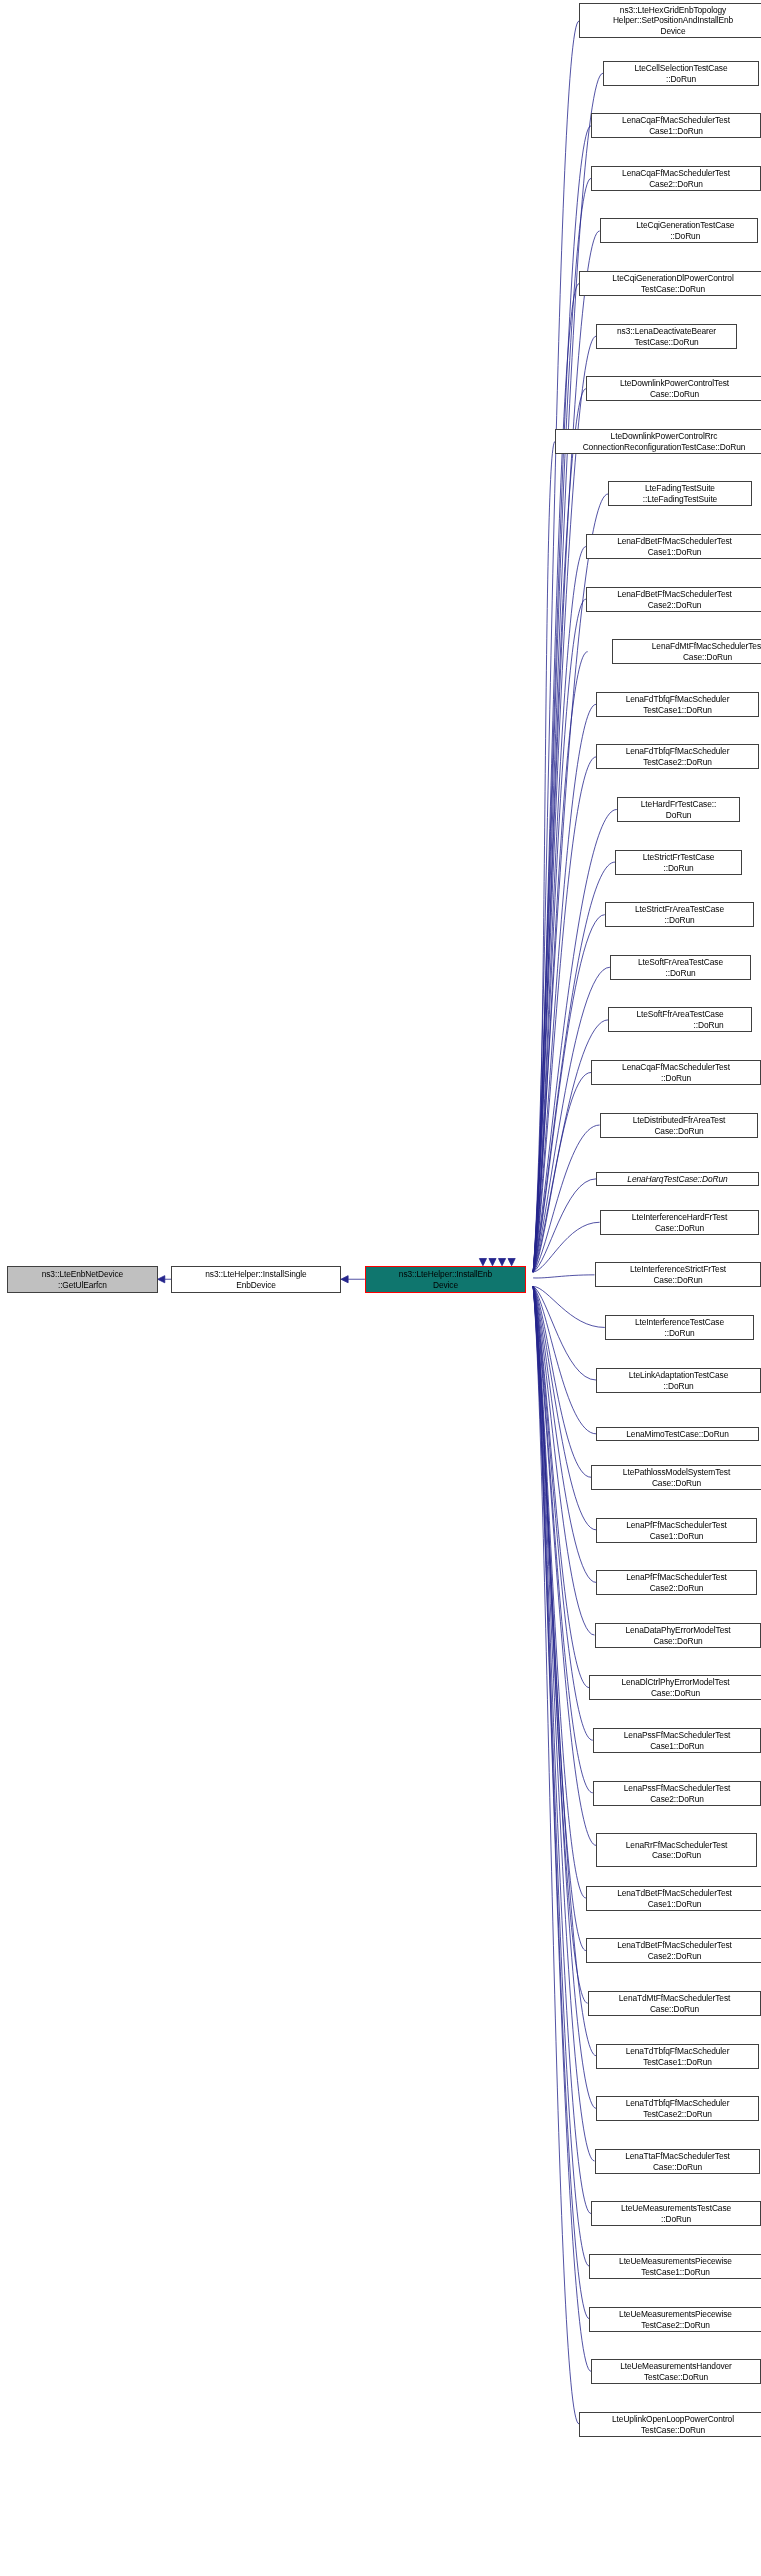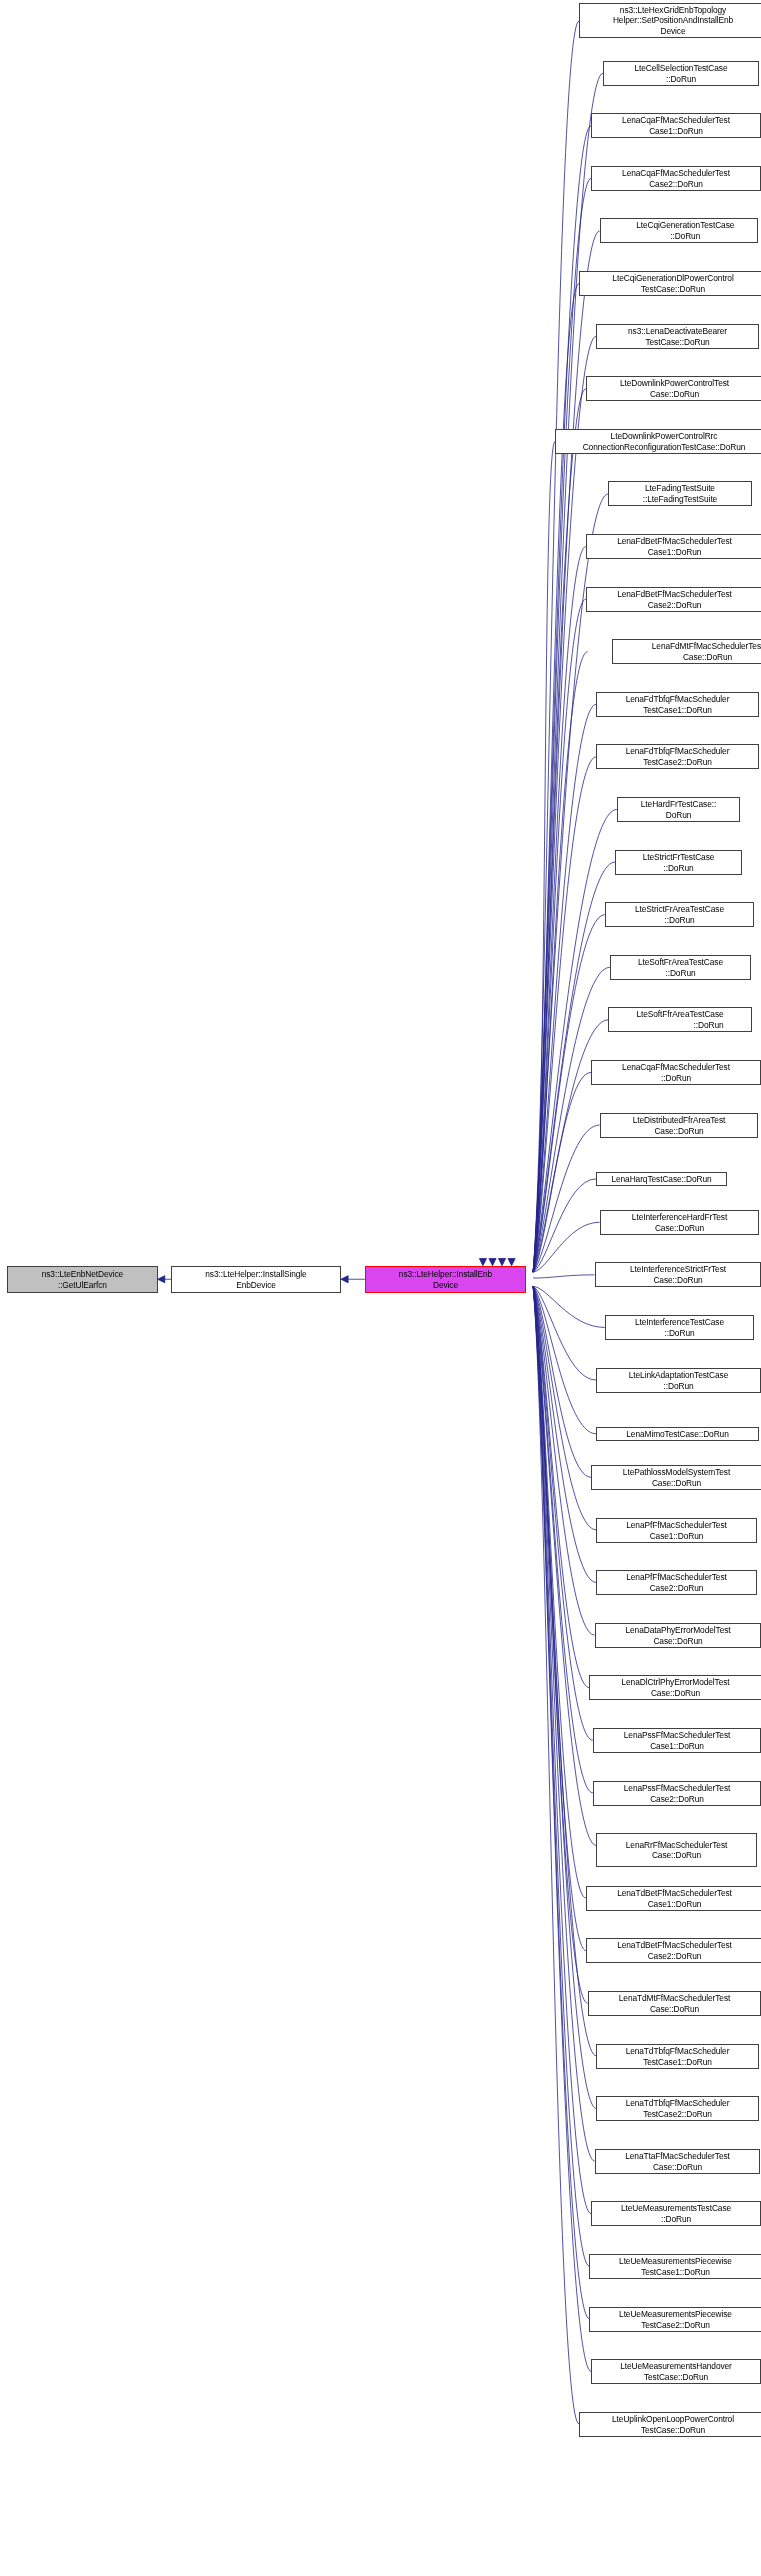--- a/index.html
+++ b/index.html
@@ -41,21 +41,21 @@
     white-space: pre-line;
     padding: 0.8px 1.6px;
     overflow: hidden;
   }
   .node.gray {
     background: #c0c0c0;
     border-color: #404040;
   }
   .node.current {
     border: 0.8px solid #ff0000;
-    background: #d946ef;
+    background: #0f766e;
   }
 </style>
 </head>
 <body>
 
 <div id="canvas">
   <svg id="edges" viewBox="0 0 955 3232">
       <path d="M215,1605 L206.79999999999998,1605" fill="none" stroke="#25258c" stroke-width="1"></path>
       <path d="M197.79999999999998,1605 l9,-4.5 l0,9 z" fill="#25258c" stroke="#25258c"></path>
       <path d="M457.95,1605 L436.84999999999997,1605" fill="none" stroke="#25258c" stroke-width="1"></path>
@@ -130,21 +130,21 @@
       <div class="node" style="left: 603px; top: 61px; width: 156px; height: 25px;"><span>LteCellSelectionTestCase
 ::DoRun</span></div>
       <div class="node" style="left: 591px; top: 113px; width: 170px; height: 25px;"><span>LenaCqaFfMacSchedulerTest
 Case1::DoRun</span></div>
       <div class="node" style="left: 591px; top: 166px; width: 170px; height: 25px;"><span>LenaCqaFfMacSchedulerTest
 Case2::DoRun</span></div>
       <div class="node" style="left: 600px; top: 218px; width: 158px; height: 25px; padding-left: 14px;"><span>LteCqiGenerationTestCase
 ::DoRun</span></div>
       <div class="node" style="left: 579px; top: 271px; width: 188px; height: 25px;"><span>LteCqiGenerationDlPowerControl
 TestCase::DoRun</span></div>
-      <div class="node" style="left: 596px; top: 324px; width: 163px; height: 25px;"><span>ns3::LenaDeactivateBearer
+      <div class="node" style="left: 596px; top: 324px; width: 141px; height: 25px;"><span>ns3::LenaDeactivateBearer
 TestCase::DoRun</span></div>
       <div class="node" style="left: 586px; top: 376px; width: 177px; height: 25px;"><span>LteDownlinkPowerControlTest
 Case::DoRun</span></div>
       <div class="node" style="left: 555px; top: 429px; width: 218px; height: 25px;"><span>LteDownlinkPowerControlRrc
 ConnectionReconfigurationTestCase::DoRun</span></div>
       <div class="node" style="left: 608px; top: 481px; width: 144px; height: 25px;"><span>LteFadingTestSuite
 ::LteFadingTestSuite</span></div>
       <div class="node" style="left: 586px; top: 534px; width: 177px; height: 25px;"><span>LenaFdBetFfMacSchedulerTest
 Case1::DoRun</span></div>
       <div class="node" style="left: 586px; top: 587px; width: 177px; height: 25px;"><span>LenaFdBetFfMacSchedulerTest
@@ -162,21 +162,21 @@
       <div class="node" style="left: 605px; top: 902px; width: 149px; height: 25px;"><span>LteStrictFrAreaTestCase
 ::DoRun</span></div>
       <div class="node" style="left: 610px; top: 955px; width: 141px; height: 25px;"><span>LteSoftFrAreaTestCase
 ::DoRun</span></div>
       <div class="node" style="left: 608px; top: 1007px; width: 144px; height: 25px; text-align: right;"><span>LteSoftFfrAreaTestCase
 ::DoRun</span></div>
       <div class="node" style="left: 591px; top: 1060px; width: 170px; height: 25px;"><span>LenaCqaFfMacSchedulerTest
 ::DoRun</span></div>
       <div class="node" style="left: 600px; top: 1113px; width: 158px; height: 25px;"><span>LteDistributedFfrAreaTest
 Case::DoRun</span></div>
-      <div class="node" style="left: 596px; top: 1172px; width: 131px; height: 14.3px;"><span>LenaHarqTestCase::DoRun</span></div>
+      <div class="node" style="left: 596px; top: 1172px; width: 163px; height: 14.3px; font-style: italic;"><span>LenaHarqTestCase::DoRun</span></div>
       <div class="node" style="left: 600px; top: 1210px; width: 159px; height: 25px;"><span>LteInterferenceHardFrTest
 Case::DoRun</span></div>
       <div class="node" style="left: 595px; top: 1262px; width: 166px; height: 25px;"><span>LteInterferenceStrictFrTest
 Case::DoRun</span></div>
       <div class="node" style="left: 605px; top: 1315px; width: 149px; height: 25px;"><span>LteInterferenceTestCase
 ::DoRun</span></div>
       <div class="node" style="left: 596px; top: 1368px; width: 165px; height: 25px;"><span>LteLinkAdaptationTestCase
 ::DoRun</span></div>
       <div class="node" style="left: 596px; top: 1427px; width: 163px; height: 14.3px;"><span>LenaMimoTestCase::DoRun</span></div>
       <div class="node" style="left: 591px; top: 1465px; width: 171px; height: 25px;"><span>LtePathlossModelSystemTest

